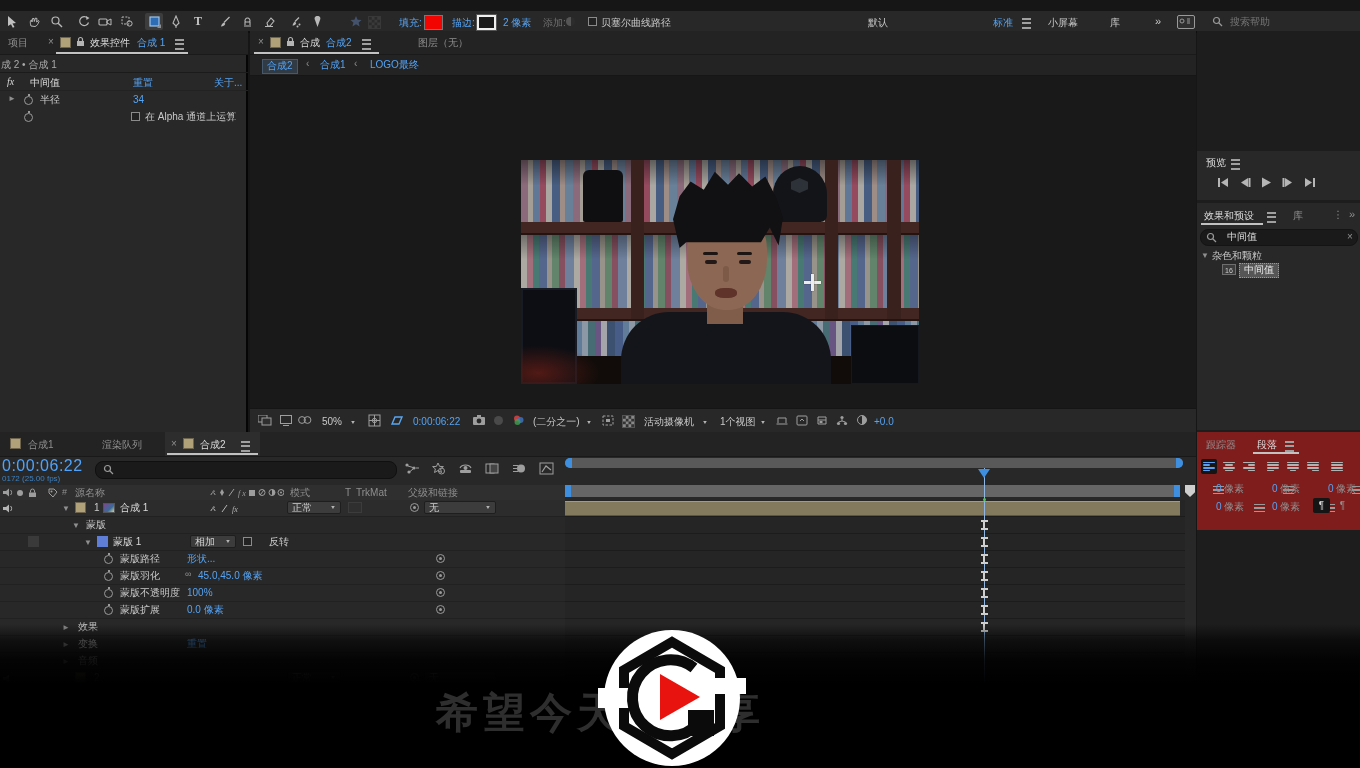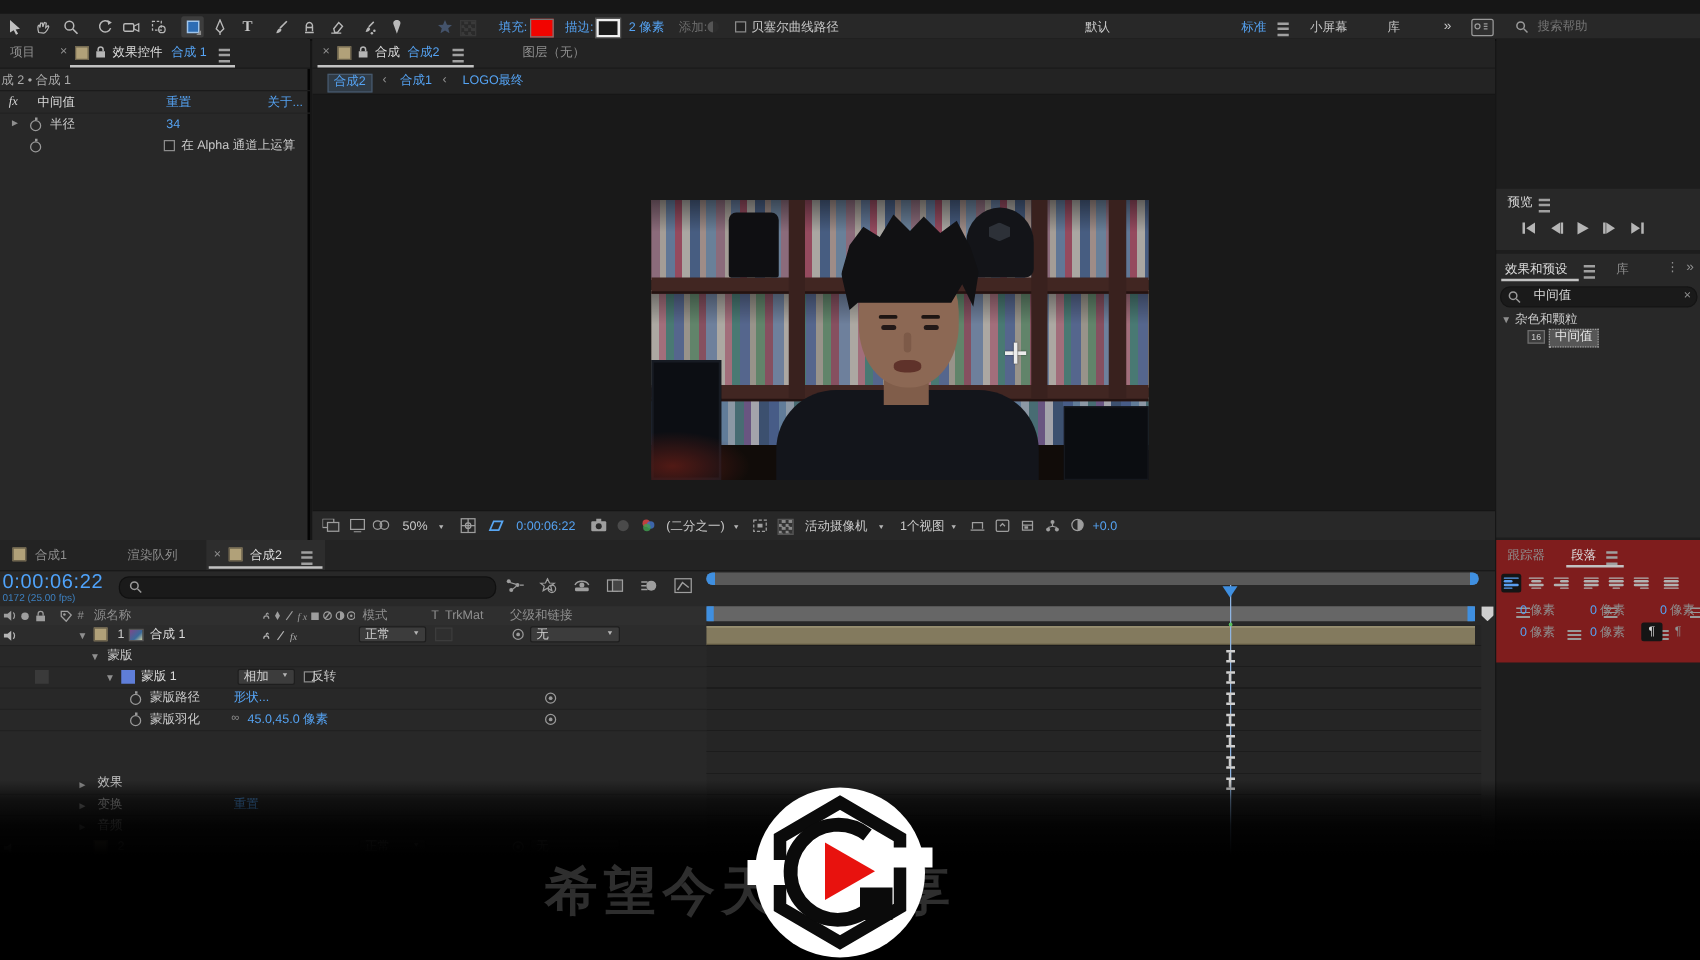--- a/index.html
+++ b/index.html
@@ -656,33 +656,45 @@
     <div class="trow" style="top:102px">
       <span class="abs" style="left:28px;top:2px;width:11px;height:11px;background:#3a3a3a"></span>
       <span class="abs dim" style="left:84px;top:4px;font-size:8px">▼</span>
       <span class="abs" style="left:97px;top:2px;width:11px;height:11px;background:#5f7ed8"></span>
       <span class="abs wt" style="left:113px;top:2px">蒙版 1</span>
       <span class="abs dd" style="left:190px;top:1px;width:46px">
           <span style="color:#d0d0d0">相加</span>
           <span class="caret">▼</span>
         </span>
       <span class="abs cbx" style="left:243px;top:3px"></span>
-      <span class="abs" style="left:249px;top:2px;color:#c9c9c9">反转</span>
+      <span class="abs" style="left:269px;top:2px;color:#c9c9c9">反转</span>
     </div>
     <div class="trow" style="top:119px">
       <span class="abs sw" style="left:104px;top:4px"></span>
       <span class="abs" style="left:120px;top:2px;color:#c9c9c9">蒙版路径</span>
       <span class="abs blue" style="left:187px;top:2px">形状...</span>
       <span class="abs whip" style="left:424px;top:3px"></span>
     </div>
     <div class="trow" style="top:136px">
       <span class="abs sw" style="left:104px;top:4px"></span>
       <span class="abs" style="left:120px;top:2px;color:#c9c9c9">蒙版羽化</span>
       <span class="abs dim" style="left:185px;top:1px;font-size:9px">∞</span>
       <span class="abs blue" style="left:198px;top:2px">45.0,45.0 像素</span>
+      <span class="abs whip" style="left:424px;top:3px"></span>
+    </div>
+    <div class="trow" style="top:153px">
+      <span class="abs sw" style="left:104px;top:4px"></span>
+      <span class="abs" style="left:120px;top:2px;color:#c9c9c9">蒙版不透明度</span>
+      <span class="abs blue" style="left:187px;top:2px">100%</span>
+      <span class="abs whip" style="left:424px;top:3px"></span>
+    </div>
+    <div class="trow" style="top:170px">
+      <span class="abs sw" style="left:104px;top:4px"></span>
+      <span class="abs" style="left:120px;top:2px;color:#c9c9c9">蒙版扩展</span>
+      <span class="abs blue" style="left:187px;top:2px">0.0 像素</span>
       <span class="abs whip" style="left:424px;top:3px"></span>
     </div>
     <div class="trow" style="top:187px">
       <span class="abs dim" style="left:62px;top:4px;font-size:8px">►</span>
       <span class="abs" style="left:78px;top:2px;color:#c9c9c9">效果</span>
     </div>
     <div class="trow" style="top:204px">
       <span class="abs dim" style="left:62px;top:4px;font-size:8px">►</span>
       <span class="abs" style="left:78px;top:2px;color:#c9c9c9">变换</span>
       <span class="abs blue" style="left:187px;top:2px">重置</span>

